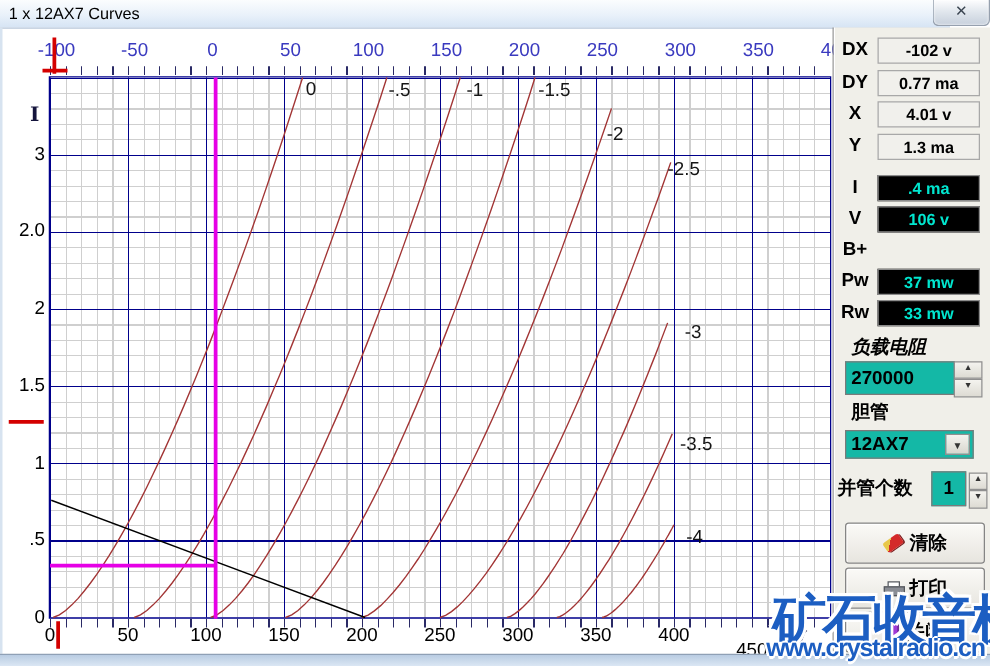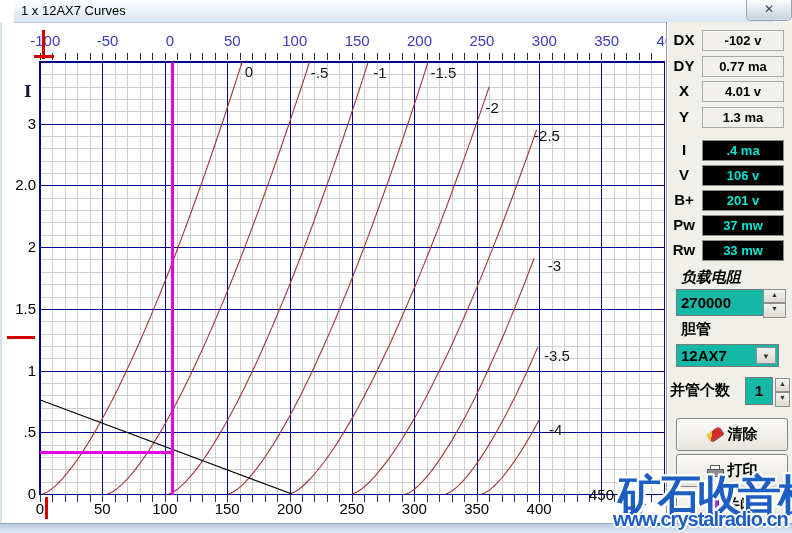--- a/index.html
+++ b/index.html
@@ -1,19 +1,19 @@
 <!DOCTYPE html>
 <html><head>
 <meta charset="utf-8">
 <style>
   html,body{margin:0;padding:0;background:#9aa7b8;}
   #root{position:relative;width:792px;height:533px;background:#fff;overflow:hidden;
         font-family:"Liberation Sans","DejaVu Sans",sans-serif;}
   
-  #titlebar{position:absolute;left:14px;top:0;width:760px;height:22px;
+  #titlebar{position:absolute;left:0;top:0;width:760px;height:22px;
      background:linear-gradient(#fbfdfe,#e9f1fa 55%,#d6e4f4);border-bottom:1px solid #b9c8da;}
   #title-text{position:absolute;left:7px;top:3px;font-size:13px;color:#000;}
   #close-btn{position:absolute;left:746px;top:0px;width:44px;height:20px;
      background:linear-gradient(#fdfdfe,#dfe5ec 50%,#c7d0dc);border:1px solid #96a0ae;
      border-top:none;border-radius:0 0 5px 5px;color:#3a4450;font-size:12px;font-weight:bold;
      text-align:center;line-height:19px;box-shadow:inset 0 0 2px #fff;cursor:default;}
   #bottom-frame{position:absolute;left:0;top:523px;width:792px;height:10px;
      background:linear-gradient(#b9cce2,#dfeaf6);border-top:1px solid #8fa0b5;z-index:6;}
   #left-frame{position:absolute;left:0;top:22px;width:2px;height:501px;background:#d7e3f0;}
   
@@ -107,21 +107,21 @@
     <div id="bottom-axis-labels">
         <span class="axis-label bot-tick" style="left: 40px; top: 478px; transform: translateX(-50%);">0</span>
         <span class="axis-label bot-tick" style="left: 102.386px; top: 478px; transform: translateX(-50%);">50</span>
         <span class="axis-label bot-tick" style="left: 164.772px; top: 478px; transform: translateX(-50%);">100</span>
         <span class="axis-label bot-tick" style="left: 227.158px; top: 478px; transform: translateX(-50%);">150</span>
         <span class="axis-label bot-tick" style="left: 289.544px; top: 478px; transform: translateX(-50%);">200</span>
         <span class="axis-label bot-tick" style="left: 351.93px; top: 478px; transform: translateX(-50%);">250</span>
         <span class="axis-label bot-tick" style="left: 414.316px; top: 478px; transform: translateX(-50%);">300</span>
         <span class="axis-label bot-tick" style="left: 476.702px; top: 478px; transform: translateX(-50%);">350</span>
         <span class="axis-label bot-tick" style="left: 539.088px; top: 478px; transform: translateX(-50%);">400</span>
-        <span class="axis-label bot-tick" style="left: 601.474px; top: 464px; transform: translateX(-50%);">450</span>
+        <span class="axis-label bot-tick" style="left: 601.474px; top: 490px; transform: translateX(-50%);">450</span>
       </div>
     <div id="left-axis-labels">
         <span class="axis-label left-tick" style="top: 463px;">0</span>
         <span class="axis-label left-tick" style="top: 401.286px;">.5</span>
         <span class="axis-label left-tick" style="top: 339.571px;">1</span>
         <span class="axis-label left-tick" style="top: 277.857px;">1.5</span>
         <span class="axis-label left-tick" style="top: 216.143px;">2</span>
         <span class="axis-label left-tick" style="top: 154.428px;">2.0</span>
         <span class="axis-label left-tick" style="top: 92.7142px;">3</span>
       </div>
@@ -182,21 +182,20 @@
       <div class="ro-row" style="top: 140px;">
         <span class="ro-label">I</span>
         <span class="ro-field ro-dark">.4 ma</span>
       </div>
       <div class="ro-row" style="top: 165px;">
         <span class="ro-label">V</span>
         <span class="ro-field ro-dark">106 v</span>
       </div>
       <div class="ro-row" style="top: 190px;">
         <span class="ro-label">B+</span>
-        <span class="ro-field ro-dark">201 v</span>
       </div>
       <div class="ro-row" style="top: 215px;">
         <span class="ro-label">Pw</span>
         <span class="ro-field ro-dark">37 mw</span>
       </div>
       <div class="ro-row" style="top: 240px;">
         <span class="ro-label">Rw</span>
         <span class="ro-field ro-dark">33 mw</span>
       </div>
     </div>

